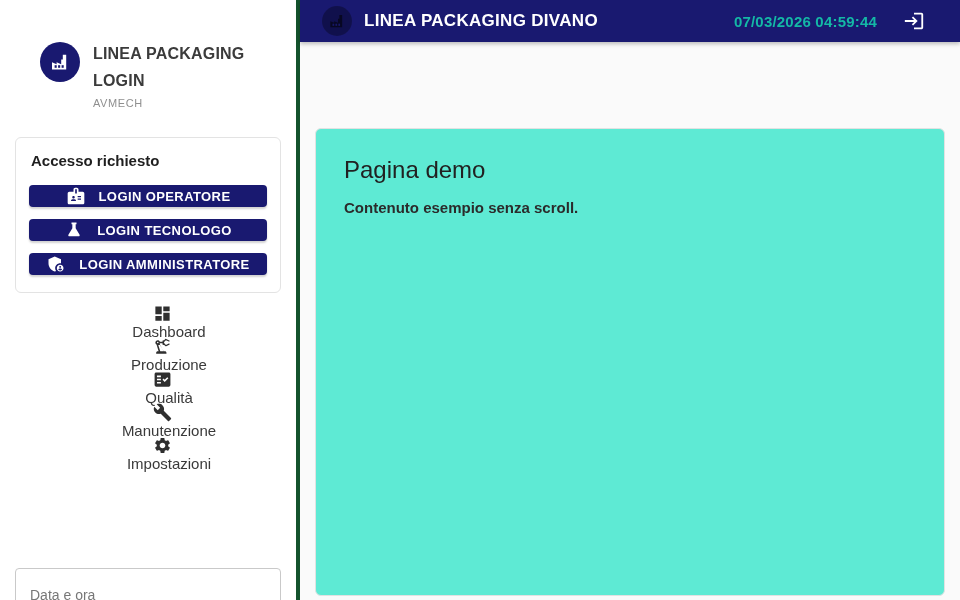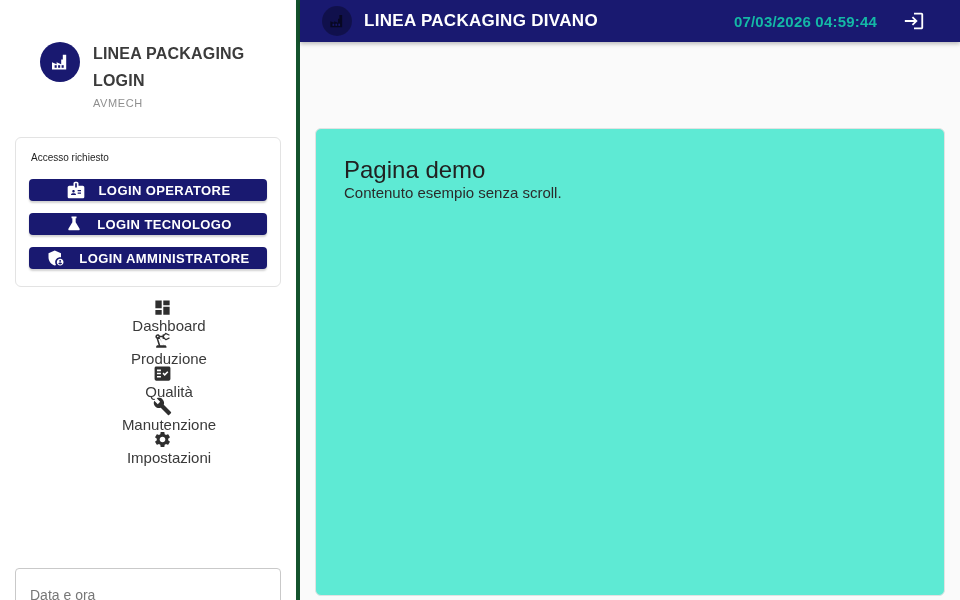--- a/index.html
+++ b/index.html
@@ -25,21 +25,21 @@
   }
   .logo-text { margin-left:13px; }
   .logo-title { font-size:16px; font-weight:600; color:#3b3b3b; line-height:27px; letter-spacing:0.2px; }
   .logo-subtitle { font-size:11px; color:#8f8f8f; letter-spacing:0.6px; margin-top:3px; }
 
   .access-card {
     margin:28px 15px 0 15px;
     background:#fff; border:1px solid #e3e3e3; border-radius:6px;
     padding:12px 13px 13px 13px;
   }
-  .access-heading { font-size:10px; font-weight:normal; color:#1f1f1f; margin:2px 2px 16px 2px; }
+  .access-heading { font-size:15px; font-weight:bold; color:#1f1f1f; margin:2px 2px 16px 2px; }
   .login-btn {
     width:100%; height:22px; margin-bottom:12px;
     background:#191970; color:#fff; border:none; border-radius:4px;
     display:flex; align-items:center; justify-content:center; gap:13px;
     font-family:"Liberation Sans", sans-serif;
     font-size:13px; font-weight:bold; letter-spacing:0.4px;
     box-shadow:0 2px 2px rgba(0,0,0,0.18);
     cursor:pointer;
   }
   .login-btn:last-child { margin-bottom:4px; }
@@ -76,21 +76,21 @@
   .header-login { margin-left:26px; margin-right:35px; width:22px; height:22px; color:#fff; cursor:pointer; background:none; border:none; padding:0; }
 
   
   .main-area { position:absolute; left:300px; top:42px; width:660px; height:558px; background:#fafafa; }
   .demo-card {
     position:absolute; left:15px; right:15px; top:86px; bottom:4px;
     background:#5eead4; border:1px solid #e2e2e2; border-radius:6px;
     padding:27px 28px;
   }
   .page-title { font-size:24px; font-weight:400; color:#212121; }
-  .page-body { font-size:15px; color:#2b2b2b; }
+  .page-body { margin-top:15px; font-size:15px; color:#2b2b2b;font-weight:bold; }
 </style>
 </head>
 <body>
 
 <aside class="sidebar">
 
   <div class="logo-section">
     <div class="logo-avatar">
       <span>
         <svg width="24" height="24" viewBox="0 0 24 24">

